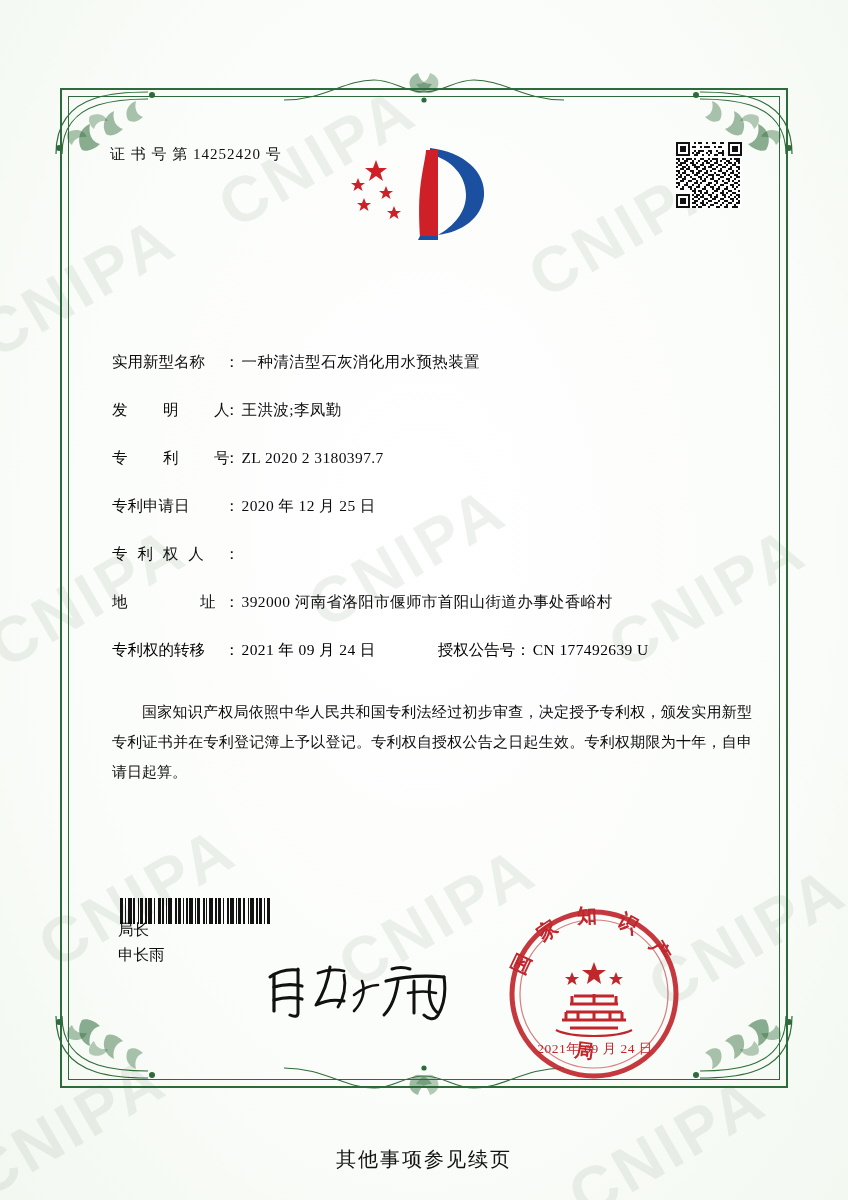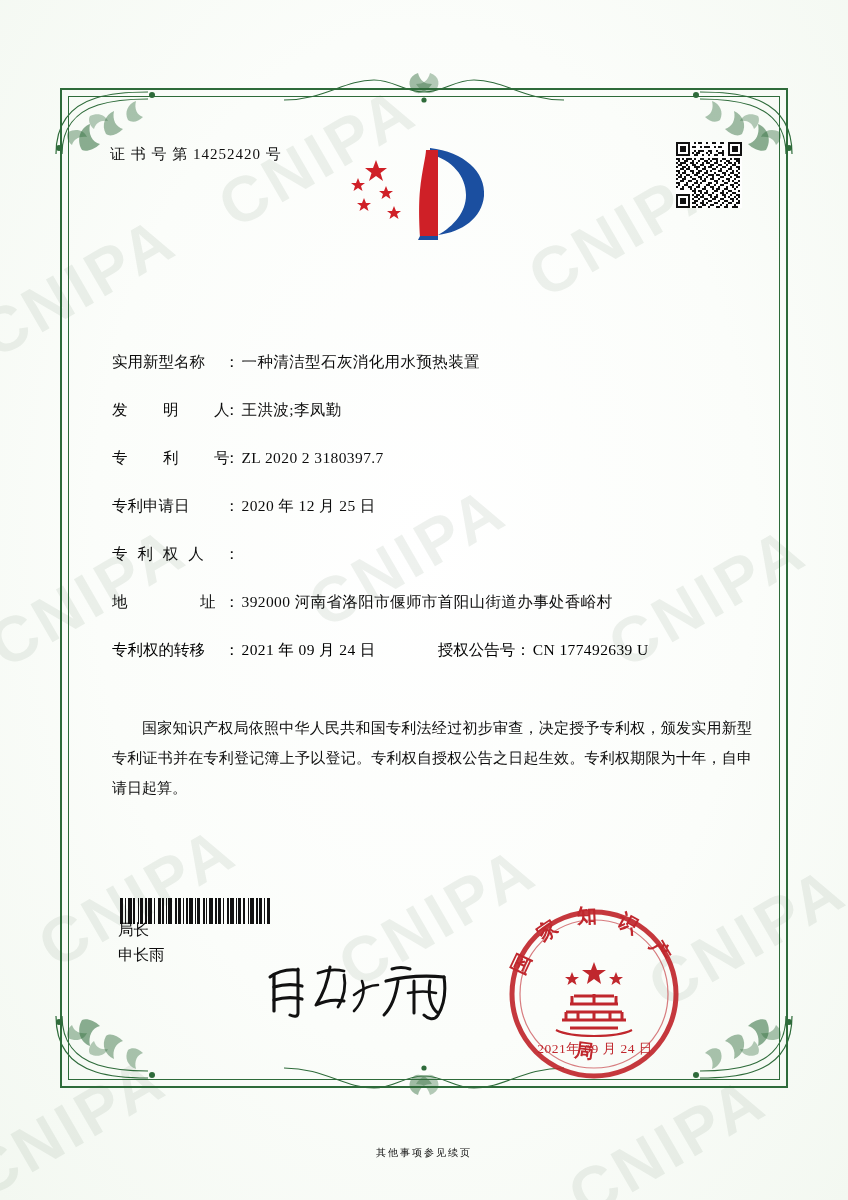--- a/index.html
+++ b/index.html
@@ -154,21 +154,21 @@
   .paras {
     position: absolute;
     left: 112px;
     top: 697px;
     width: 640px;
     font-size: 15px;
     line-height: 30px;
     color: #0d0d0d;
     text-align: justify;
   }
-  .paras p { margin: 16px 0 6px 0; text-indent: 2em; }
+  .paras p { margin: 0 0 6px 0; text-indent: 2em; }
 
   
   .barcode {
     position: absolute;
     left: 120px;
     top: 898px;
     width: 222px;
     height: 26px;
     display: flex;
     align-items: stretch;
@@ -221,21 +221,21 @@
     text-align: center;
     font-size: 14.5px;
     color: #111;
     letter-spacing: 1px;
   }
   .footnote {
     position: absolute;
     left: 0; right: 0;
     top: 1146px;
     text-align: center;
-    font-size: 10px;
+    font-size: 20px;
     color: #111;
     letter-spacing: 2px;
   }
 </style>
 </head>
 <body>
 
 <div class="page">
 
   <div class="watermark-layer">

